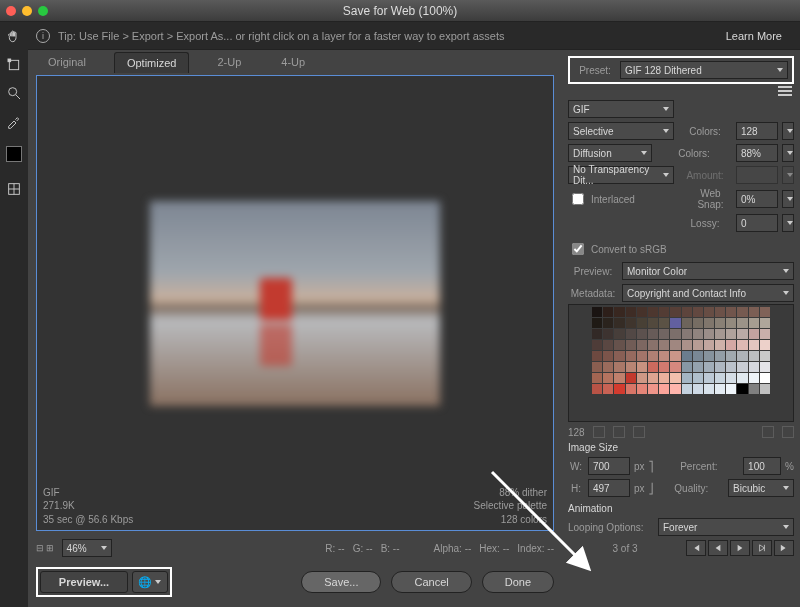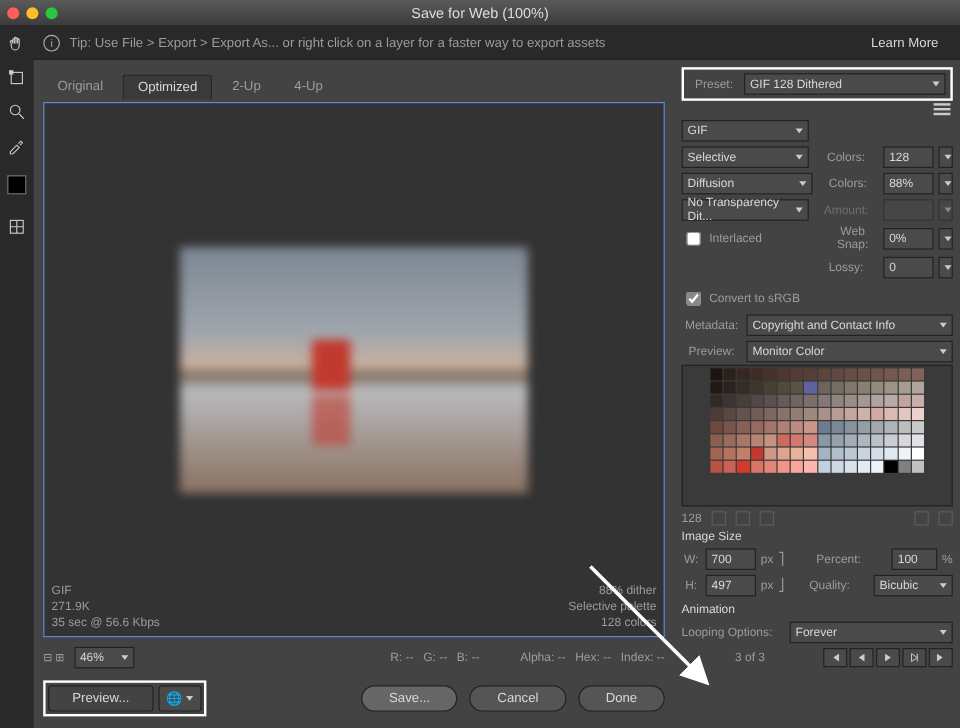--- a/index.html
+++ b/index.html
@@ -90,21 +90,21 @@
   .right {
     width: 238px;
     background: var(--bg);
     padding: 4px 6px;
     overflow:hidden;
     display:flex;
     flex-direction:column;
   }
 
   
-  .tabs { display:flex; padding:12px 8px 2px 8px; gap:4px; }
+  .tabs { display:flex; padding:2px 8px 2px 8px; gap:16px; }
   .tab {
     padding:4px 12px;
     color:var(--text-dim);
     cursor:pointer;
     border-radius:3px 3px 0 0;
   }
   .tab.active {
     background: #3a3a3a;
     color:var(--text);
     border:1px solid #222;
@@ -169,20 +169,21 @@
   .btn-preview {
     height:22px;
     min-width:88px;
     border:2px solid #fff;
     border-radius:3px;
     display:flex;align-items:center;justify-content:center;
     background:transparent;
     color:var(--text);
     padding:0 10px;
     cursor:pointer;
+    font-weight:bold;
   }
   .mini-btn {
     height:22px;width:36px;
     background:var(--bg-input);
     border:1px solid #222;
     border-radius:3px;
     display:flex;align-items:center;justify-content:center;
     cursor:pointer;
   }
 
@@ -419,21 +420,21 @@
         </div>
       <span class="lbl" style="flex:1">Colors:</span>
       <div class="num" style="width:42px">
           <span>128</span>
         </div>
       <div class="select" style="width:12px">
           <span class="caret"></span>
         </div>
     </div>
     <div class="row">
-      <div class="select" style="width:109px">
+      <div class="select" style="width:84px">
           <span>Diffusion</span>
           <span class="caret"></span>
         </div>
       <span class="lbl" style="flex:1">Colors:</span>
       <div class="num" style="width:42px">
           <span>88%</span>
         </div>
       <div class="select" style="width:12px">
           <span class="caret"></span>
         </div>
@@ -470,30 +471,30 @@
           <span class="caret"></span>
         </div>
     </div>
 
     <div style="height:4px"></div>
     <div class="row">
       <input type="checkbox" checked="" style="">
       <span>Convert to sRGB</span>
     </div>
     <div class="row">
+      <span class="lbl" style="width:50px">Preview:</span>
+      <div class="select" style="flex:1">
+          <span>Monitor Color</span>
+          <span class="caret"></span>
+        </div>
+    </div>
+    <div class="row">
       <span class="lbl" style="width:50px">Metadata:</span>
       <div class="select" style="flex:1">
           <span>Copyright and Contact Info</span>
-          <span class="caret"></span>
-        </div>
-    </div>
-    <div class="row">
-      <span class="lbl" style="width:50px">Preview:</span>
-      <div class="select" style="flex:1">
-          <span>Monitor Color</span>
           <span class="caret"></span>
         </div>
     </div>
 
     <div class="colortable-wrap">
       <div class="colortable" id="colortable-grid">
           <div style="background: rgb(26, 20, 18);"></div>
           <div style="background: rgb(45, 31, 26);"></div>
           <div style="background: rgb(56, 39, 32);"></div>
           <div style="background: rgb(62, 44, 37);"></div>

